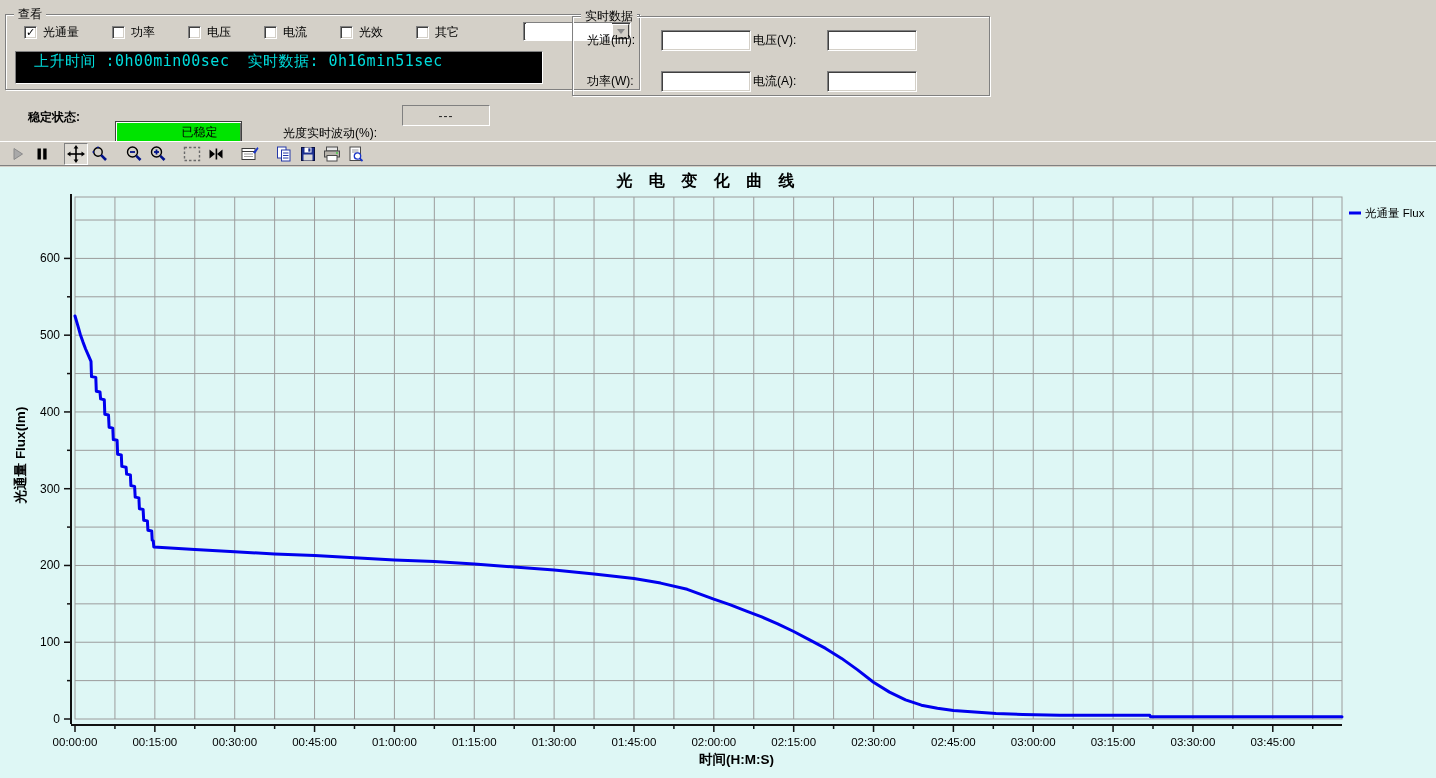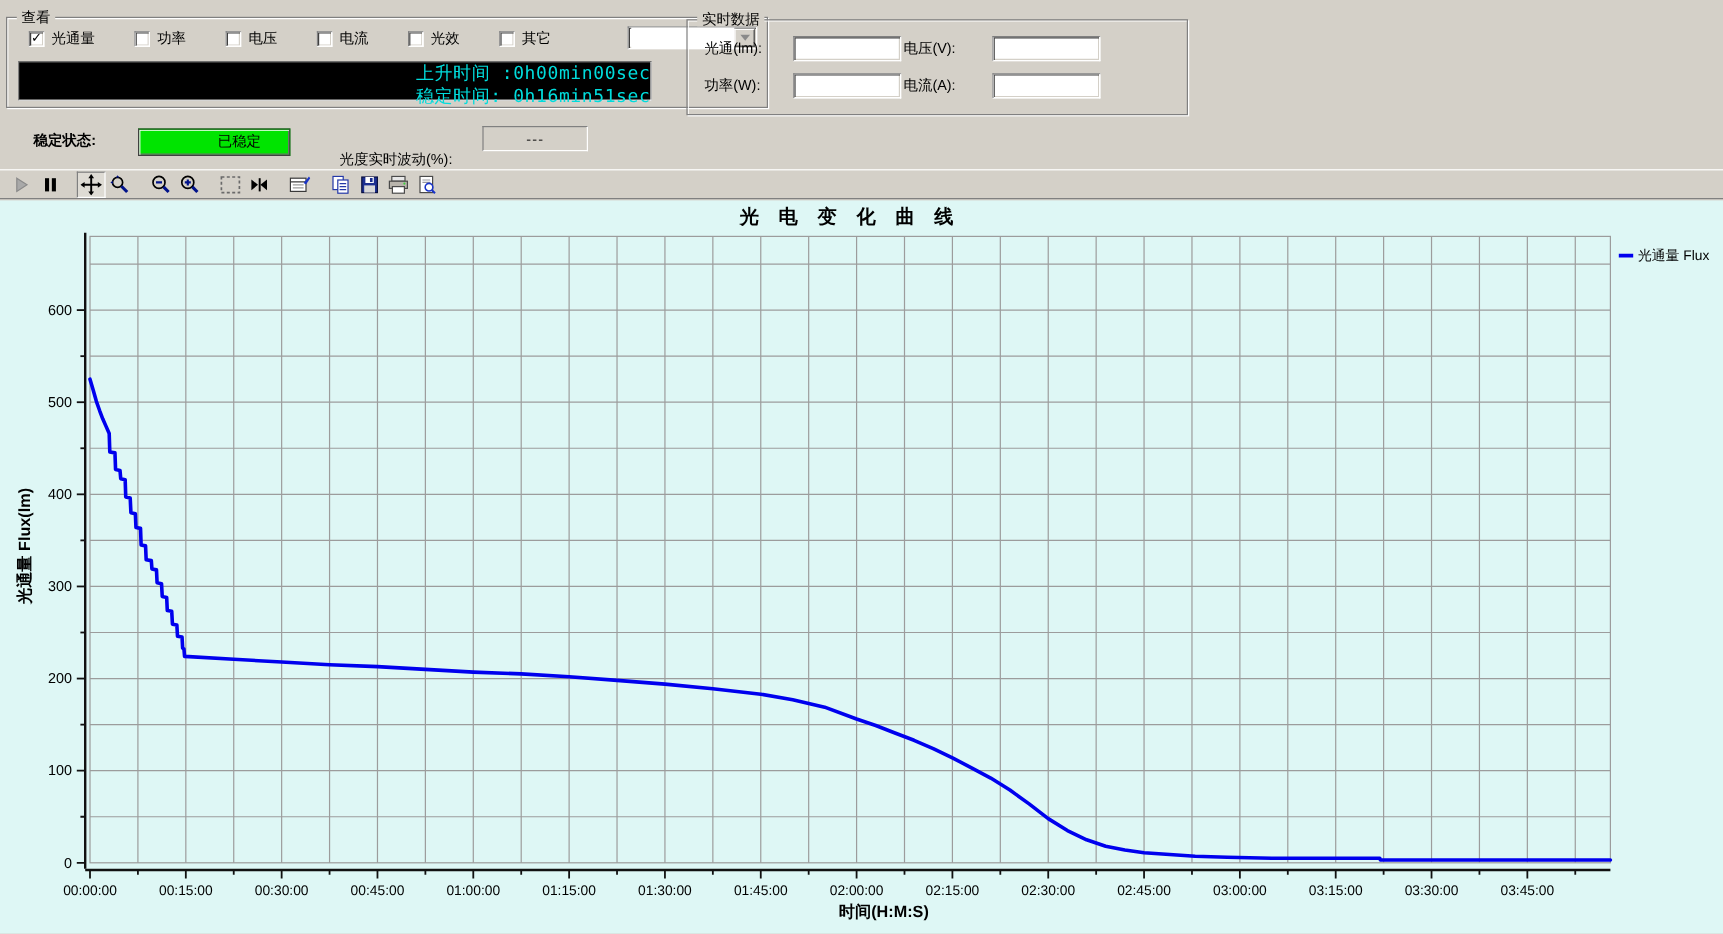--- a/index.html
+++ b/index.html
@@ -43,46 +43,46 @@
     width:17px; height:15px; margin:1px 1px 0 0; background:#d4d0c8;
     border:1px solid; border-color:#fff #404040 #404040 #fff;
     display:flex; align-items:center; justify-content:center;
   }
   .combo-arrow { width:0; height:0; border:4px solid transparent; border-top:5px solid #8a8a8a; margin-top:4px; }
 
   #led-display {
     position:absolute; left:9px; top:36px; width:528px; height:33px;
     background:#000;
     border:1px solid; border-color:#808080 #fff #fff #808080;
-    display:flex; align-items:flex-end;
+    display:flex; align-items:flex-start;
     font-family:"DejaVu Sans Mono","Liberation Mono",monospace;
-    font-size:15px; color:#00dcdc; letter-spacing:0.5px;flex-direction:column;
+    font-size:15px; color:#00dcdc; letter-spacing:0.5px;
   }
   #led-display span { margin-left:18px; white-space:pre; }
 
   
   #realtime-group { left:572px; top:16px; width:418px; height:80px; }
   #rt-grid {
     position:absolute; left:14px; top:12px;
     display:grid; grid-template-columns:74px 92px 74px 92px;
-    grid-auto-rows:22px; row-gap:9px; align-items:center;
+    grid-auto-rows:22px; row-gap:19px; align-items:center;
   }
   .rt-label { white-space:nowrap; }
   .rt-input {
     width:90px; height:21px; background:#fff;
     border:1px solid; border-color:#808080 #fff #fff #808080;
     box-shadow:inset 1px 1px 0 #404040, inset -1px -1px 0 #d4d0c8;
     font:inherit; padding:0 3px; outline:0;
   }
 
   
   #status-row { position:absolute; left:0; top:103px; width:100%; height:26px; }
   #status-label { position:absolute; left:28px; top:6px;font-weight:bold; }
   #status-badge {
-    position:absolute; left:115px; top:4px; width:127px; height:23px;
+    position:absolute; left:115px; top:18px; width:127px; height:23px;
     border:1px solid #404040;
     box-shadow:inset 1px 1px 0 #ffffff, inset -1px -1px 0 #707070;
     display:flex; align-items:center; justify-content:center; cursor:default;padding-left:42px;
   }
   #fluct-label { position:absolute; left:283px; top:22px; }
   #fluct-field {
     position:absolute; left:402px; top:2px; width:88px; height:21px;
     border:1px solid; border-color:#808080 #fff #fff #808080;
     display:flex; align-items:center; justify-content:center;
     color:#202020; letter-spacing:1px;
@@ -147,21 +147,21 @@
         </label>
       </div>
     <div class="combo">
       <input value="" style="">
       <div class="combo-btn">
         <span class="combo-arrow"></span>
       </div>
     </div>
     <div id="led-display" style="color: rgb(0, 220, 220);">
       <span>上升时间 :0h00min00sec</span>
-      <span>稳定时间: 0h16min51sec</span>
+      <span>实时数据: 0h16min51sec</span>
     </div>
   </div>
 
   <div class="groupbox" id="realtime-group">
     <span class="gb-title">实时数据</span>
     <div id="rt-grid">
         <span class="rt-label">光通(lm):</span>
         <input class="rt-input" style="">
         <span class="rt-label">电压(V):</span>
         <input class="rt-input" style="">

